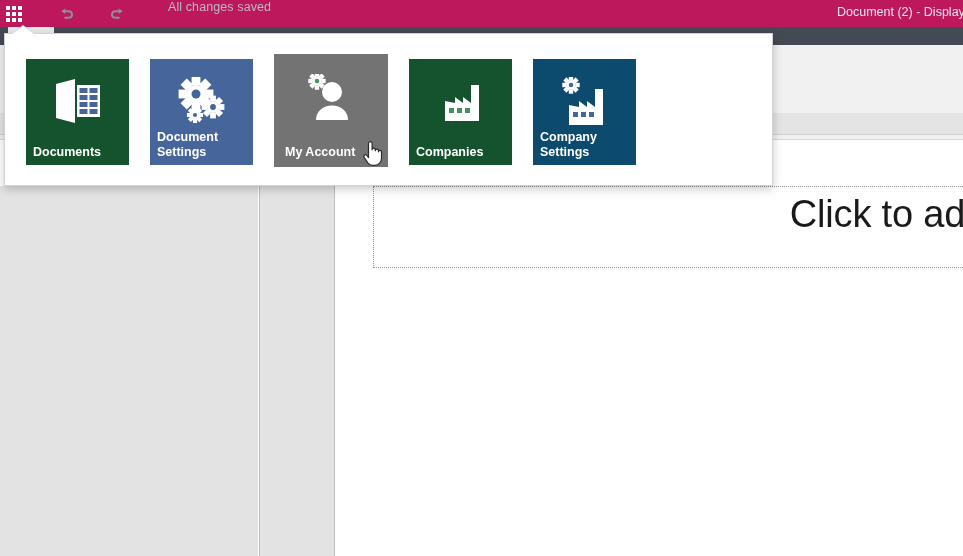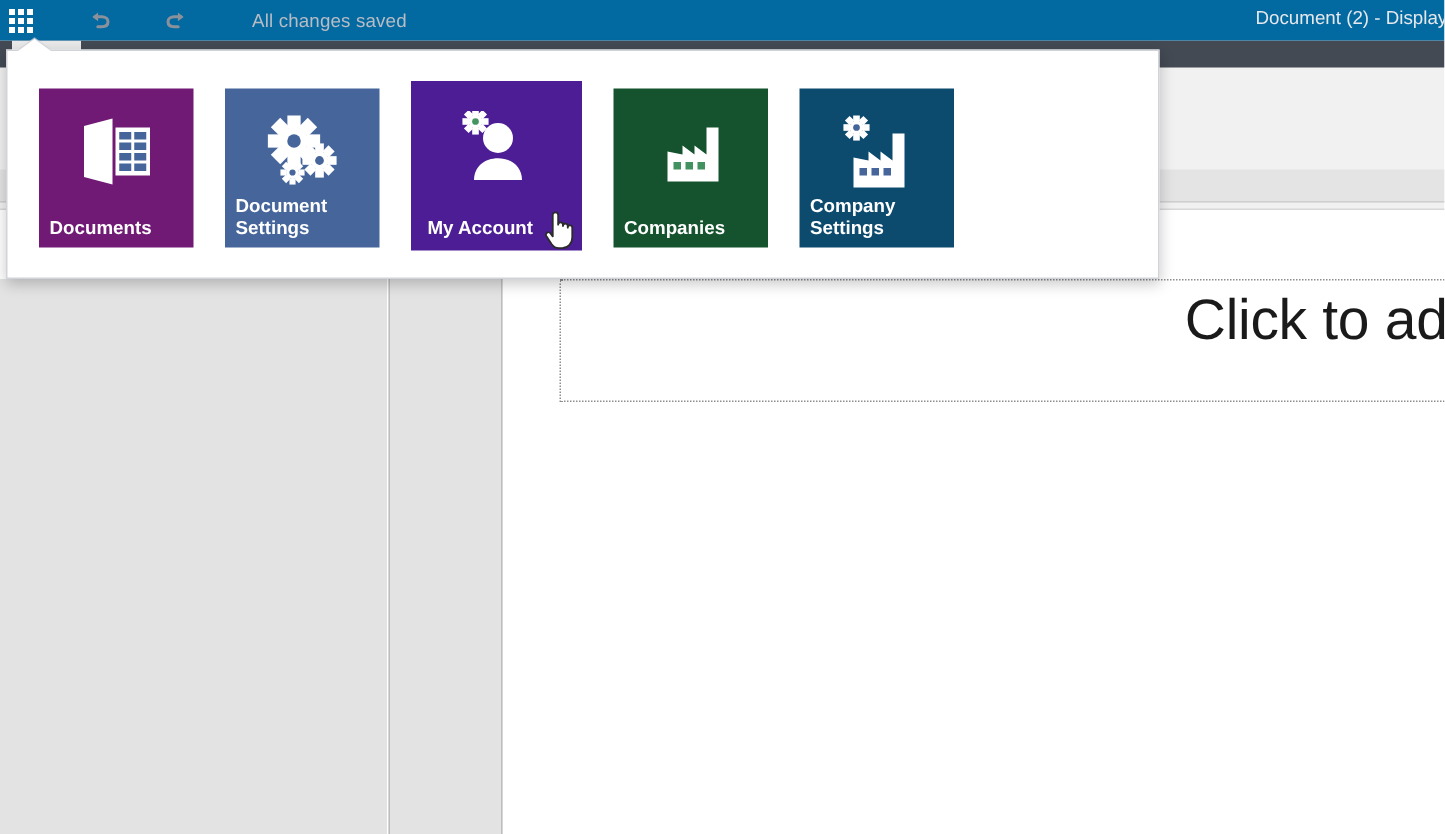--- a/index.html
+++ b/index.html
@@ -9,22 +9,22 @@
     background: #ffffff;
     font-family: "Liberation Sans", sans-serif;
   }
 
   #app { position: relative; width: 963px; height: 556px; }
 
   
   .topbar {
     position: absolute; left: 0; top: 0;
     width: 963px; height: 27px;
-    background: #0369a1;
-    display: flex; align-items: center; gap: 28px;
+    background: #be185d;
+    display: flex;  gap: 28px;
   }
   .grid-icon {
     width: 28px; height: 27px;
     display: flex; align-items: center; justify-content: center;
     cursor: pointer;
   }
   .grid-icon .dots {
     display: grid;
     grid-template-columns: repeat(3, 4px);
     grid-template-rows: repeat(3, 4px);
@@ -214,21 +214,21 @@
         <path d="M9.6 2.4 L13.4 5.3 L9.6 8.1 Z" fill="#8b919b"></path>
       </svg>
     </div>
     <div class="saved-text">All changes saved</div>
     <div class="doc-title">Document (2) - Displayr</div>
   </div>
 
   <div class="flyout-caret"></div>
   <div class="flyout">
     <div class="tiles" id="tiles">
-        <div class="tile" style="background: #701a75;">
+        <div class="tile" style="background: #14532d;">
           <div class="tile-icon">
             <svg width="56" height="50" viewBox="0 0 56 50" fill="#ffffff">
               <path d="M6 7 L25 2 L25 46 L6 41 Z"></path>
          <rect x="27" y="8" width="23" height="32"></rect>
          <g fill="#46669b">
            <rect x="29.5" y="11" width="8" height="5"></rect>
            <rect x="39.5" y="11" width="8" height="5"></rect>
            <rect x="29.5" y="18" width="8" height="5"></rect>
            <rect x="39.5" y="18" width="8" height="5"></rect>
            <rect x="29.5" y="25" width="8" height="5"></rect>
@@ -274,21 +274,21 @@
               <rect x="18.96" y="29.96" width="4.08" height="4.08" transform="rotate(270.0 21.00 32.00)"></rect>
               <rect x="23.20" y="31.72" width="4.08" height="4.08" transform="rotate(315.0 25.24 33.76)"></rect>
               <circle cx="21" cy="38" r="4.32"></circle>
               <circle cx="21" cy="38" r="2.76" fill="#000" fill-opacity="0"></circle>
               <circle cx="21" cy="38" r="2.07" class="gear-hole" fill="#46669b"></circle>
             </svg>
           </div>
           <div class="tile-label">Document
 Settings</div>
         </div>
-        <div class="tile hovered" style="background: #4c1d95;">
+        <div class="tile hovered" style="background: #737373;">
           <div class="tile-icon">
             <svg width="56" height="50" viewBox="0 0 56 50" fill="#ffffff">
               <circle cx="29" cy="18" r="10"></circle>
          <path d="M13 46c0-9 7.2-14.5 16-14.5S45 37 45 46z"></path>
               <rect x="18.29" y="4.79" width="4.42" height="4.42" transform="rotate(0.0 20.50 7.00)"></rect>
               <rect x="16.39" y="9.39" width="4.42" height="4.42" transform="rotate(45.0 18.60 11.60)"></rect>
               <rect x="11.79" y="11.29" width="4.42" height="4.42" transform="rotate(90.0 14.00 13.50)"></rect>
               <rect x="7.19" y="9.39" width="4.42" height="4.42" transform="rotate(135.0 9.40 11.60)"></rect>
               <rect x="5.29" y="4.79" width="4.42" height="4.42" transform="rotate(180.0 7.50 7.00)"></rect>
               <rect x="7.19" y="0.19" width="4.42" height="4.42" transform="rotate(225.0 9.40 2.40)"></rect>

